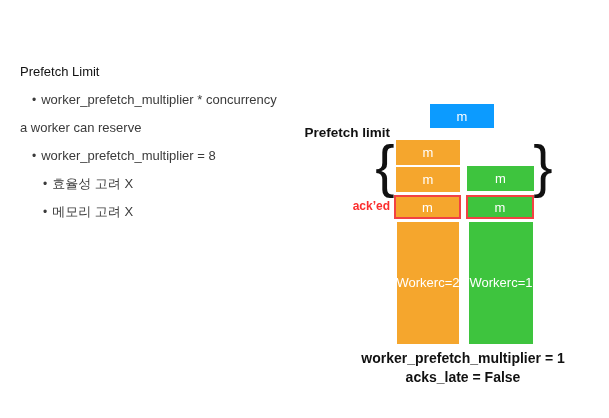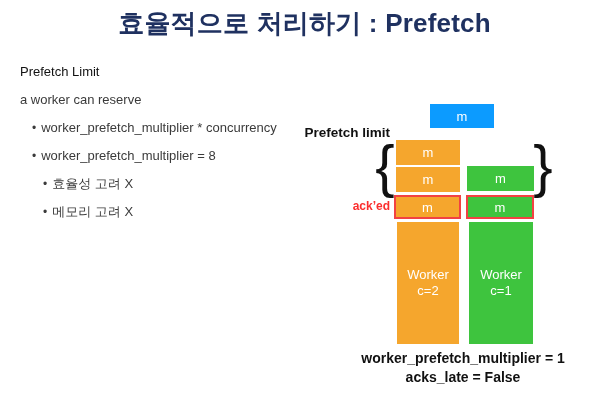--- a/index.html
+++ b/index.html
@@ -48,21 +48,21 @@
   .box-blue   { left: 430px; top: 104px; width: 64px; height: 24px; background: var(--blue); }
   .m-o1       { left: 396px; top: 140px; width: 64px; height: 25px; background: var(--orange); }
   .m-o2       { left: 396px; top: 167px; width: 64px; height: 25px; background: var(--orange); }
   .m-g1       { left: 467px; top: 166px; width: 67px; height: 25px; background: var(--green); }
   .m-or       { left: 394px; top: 195px; width: 67px; height: 24px; background: var(--orange); border: 2px solid var(--red-border); }
   .m-gr       { left: 466px; top: 195px; width: 68px; height: 24px; background: var(--green);  border: 2px solid var(--red-border); }
 
   .worker {
     position: absolute;
     top: 222px; height: 122px;
-    display: flex; flex-direction: column; align-items: center; justify-content: center;
+    display: flex; align-items: center; justify-content: center;
     color: #ffffff; font-size: 13px; line-height: 16px; text-align: center;
   }
   .worker-o { left: 397px; width: 62px; background: var(--orange); }
   .worker-g { left: 469px; width: 64px; background: var(--green); }
 
   .lbl-prefetch {
     position: absolute; left: 250px; top: 125px; width: 140px;
     text-align: right; font-size: 13.5px; font-weight: 700; color: var(--heading-text);
     white-space: nowrap;
   }
@@ -84,26 +84,25 @@
     position: absolute; left: 310px; top: 349px; width: 306px;
     text-align: center; font-size: 14px; font-weight: 700; color: #111111;
     line-height: 19px;
   }
 </style>
 </head>
 <body>
 
 <div class="slide">
 
-  <div class="title">효율적으로 처리하기 : Prefetch</div>
 
   <div class="notes">
     <div class="nrow h">Prefetch Limit</div>
+    <div class="nrow i1"><span class="blt">•</span><span>worker_prefetch_multiplier * concurrency</span></div>
     <div class="nrow i0"><span>a worker can reserve</span></div>
-    <div class="nrow i1"><span class="blt">•</span><span>worker_prefetch_multiplier * concurrency</span></div>
     <div class="nrow i1"><span class="blt">•</span><span>worker_prefetch_multiplier = 8</span></div>
     <div class="nrow i2"><span class="blt">•</span><span>효율성 고려 X</span></div>
     <div class="nrow i2"><span class="blt">•</span><span>메모리 고려 X</span></div>
   </div>
 
   <div>
 
     <div class="mbox box-blue">m</div>
 
     <div class="lbl-prefetch">Prefetch limit</div>

